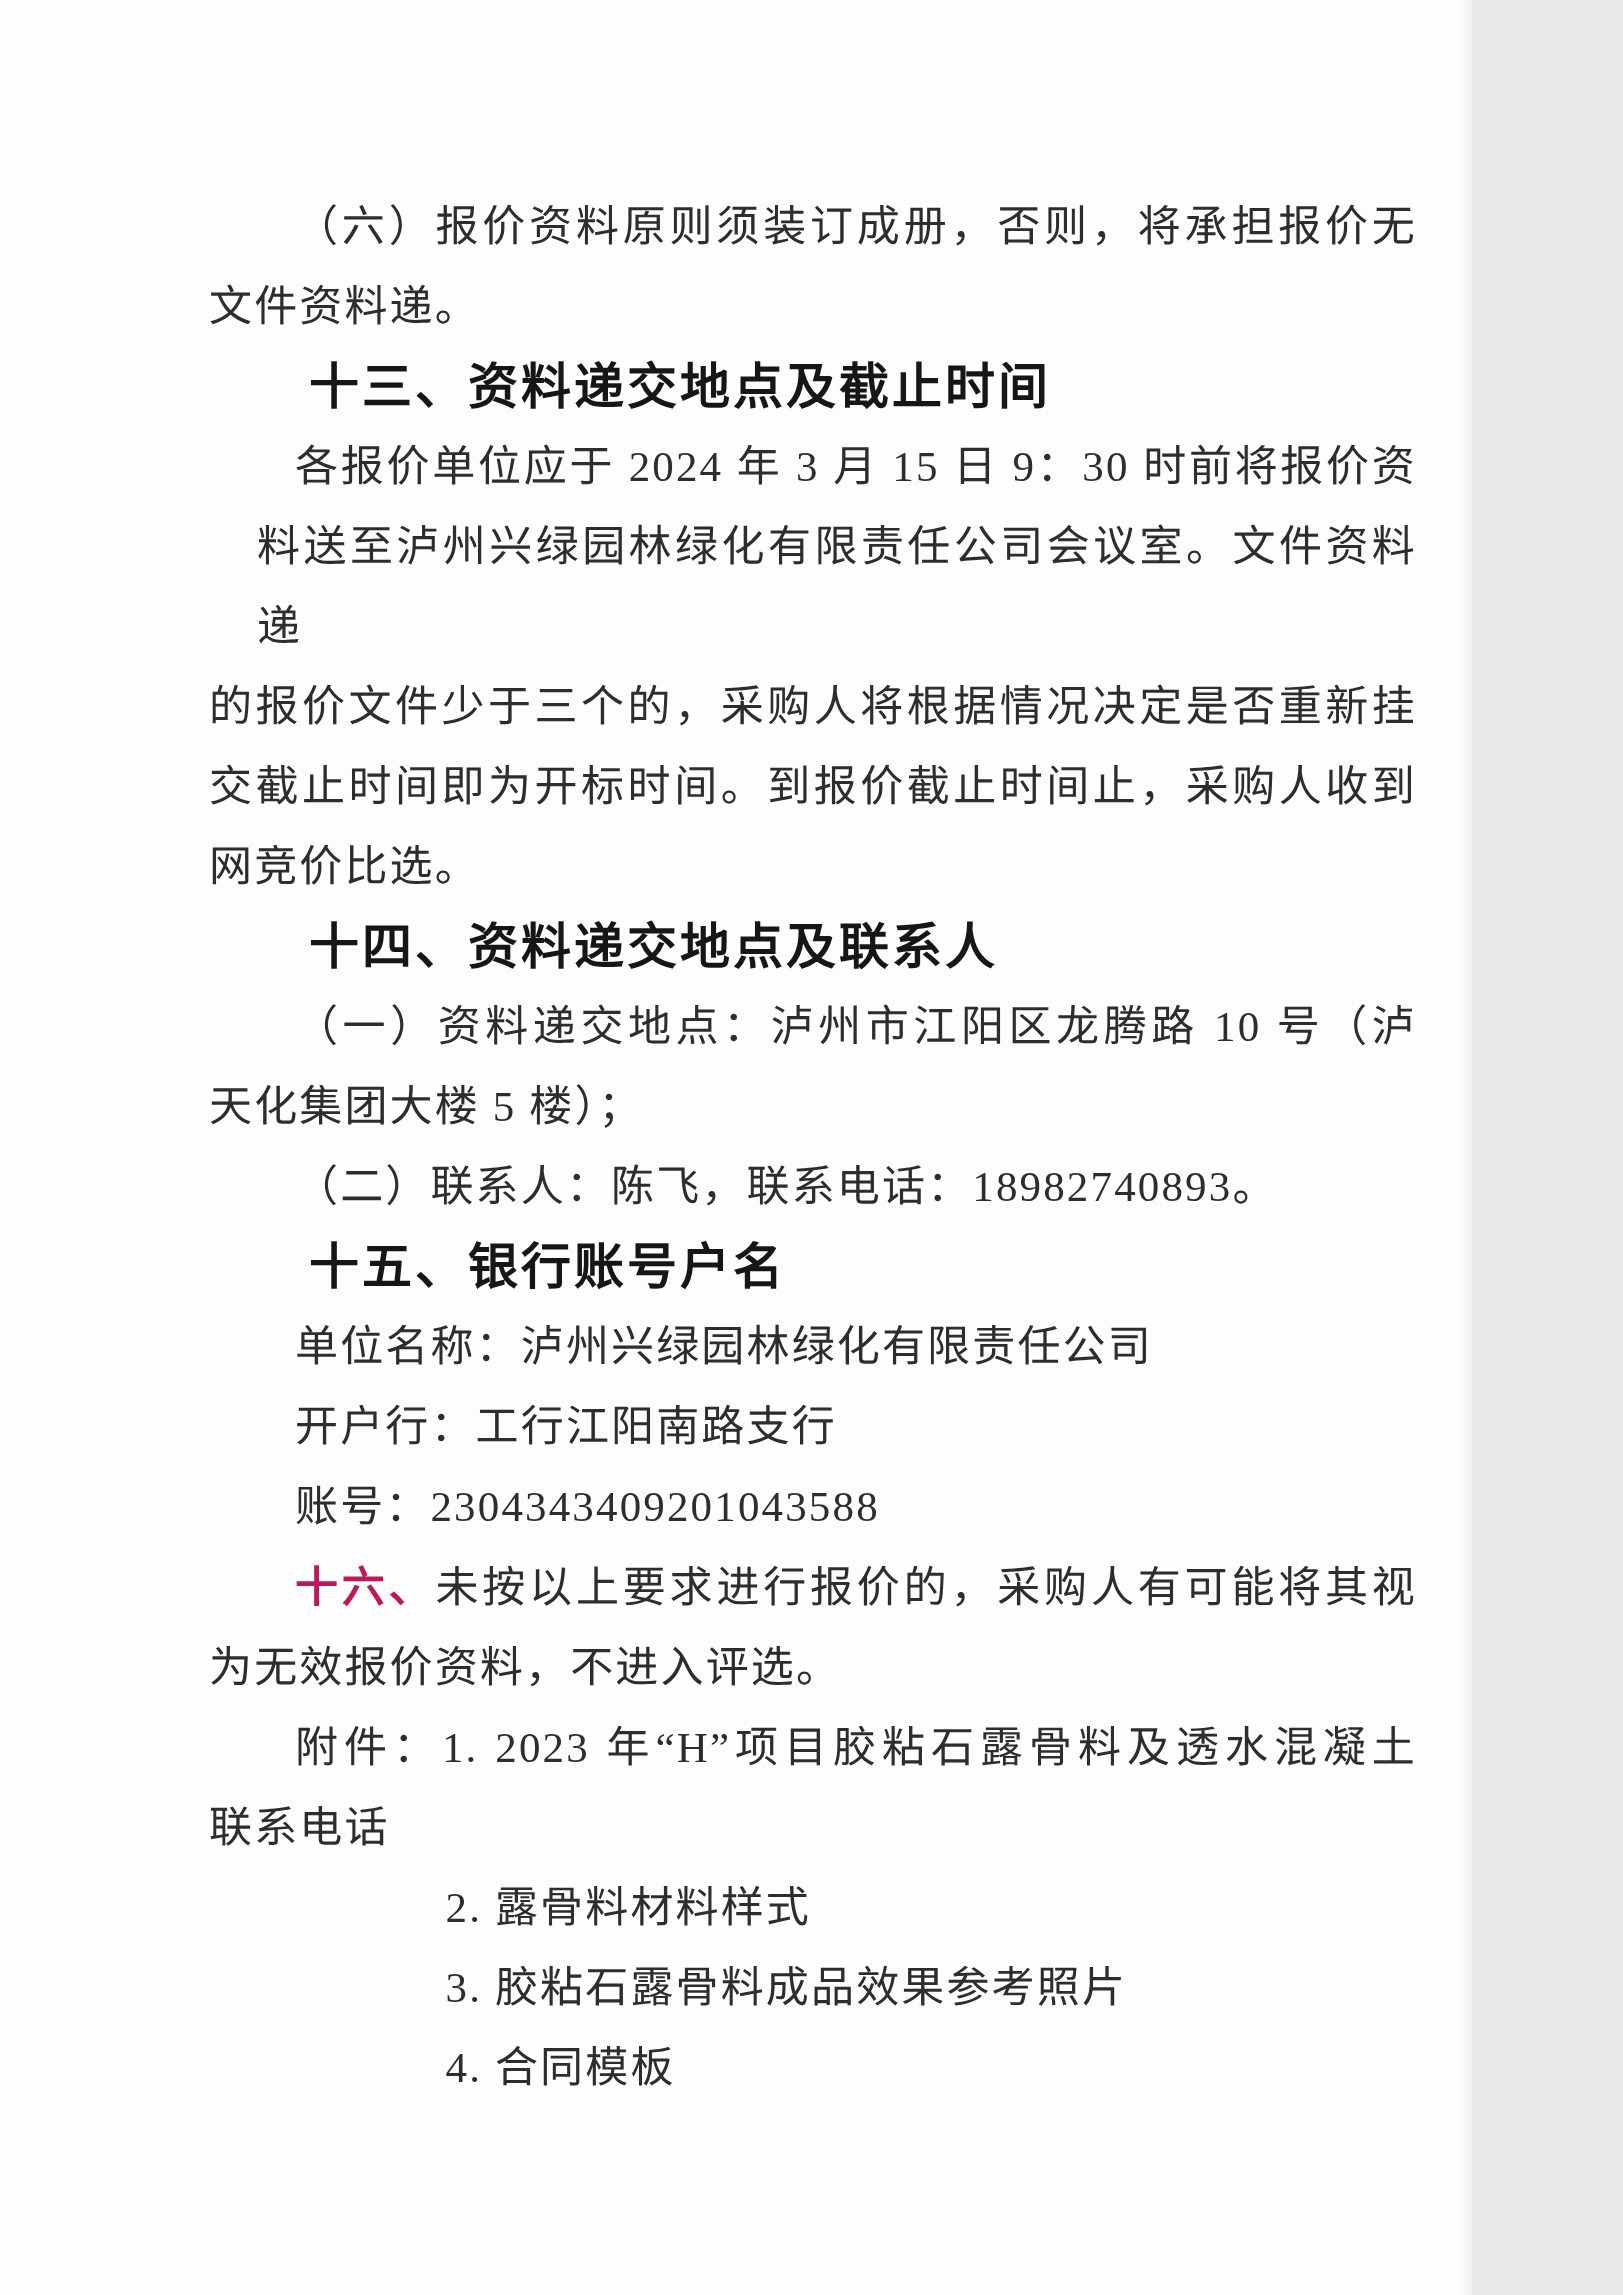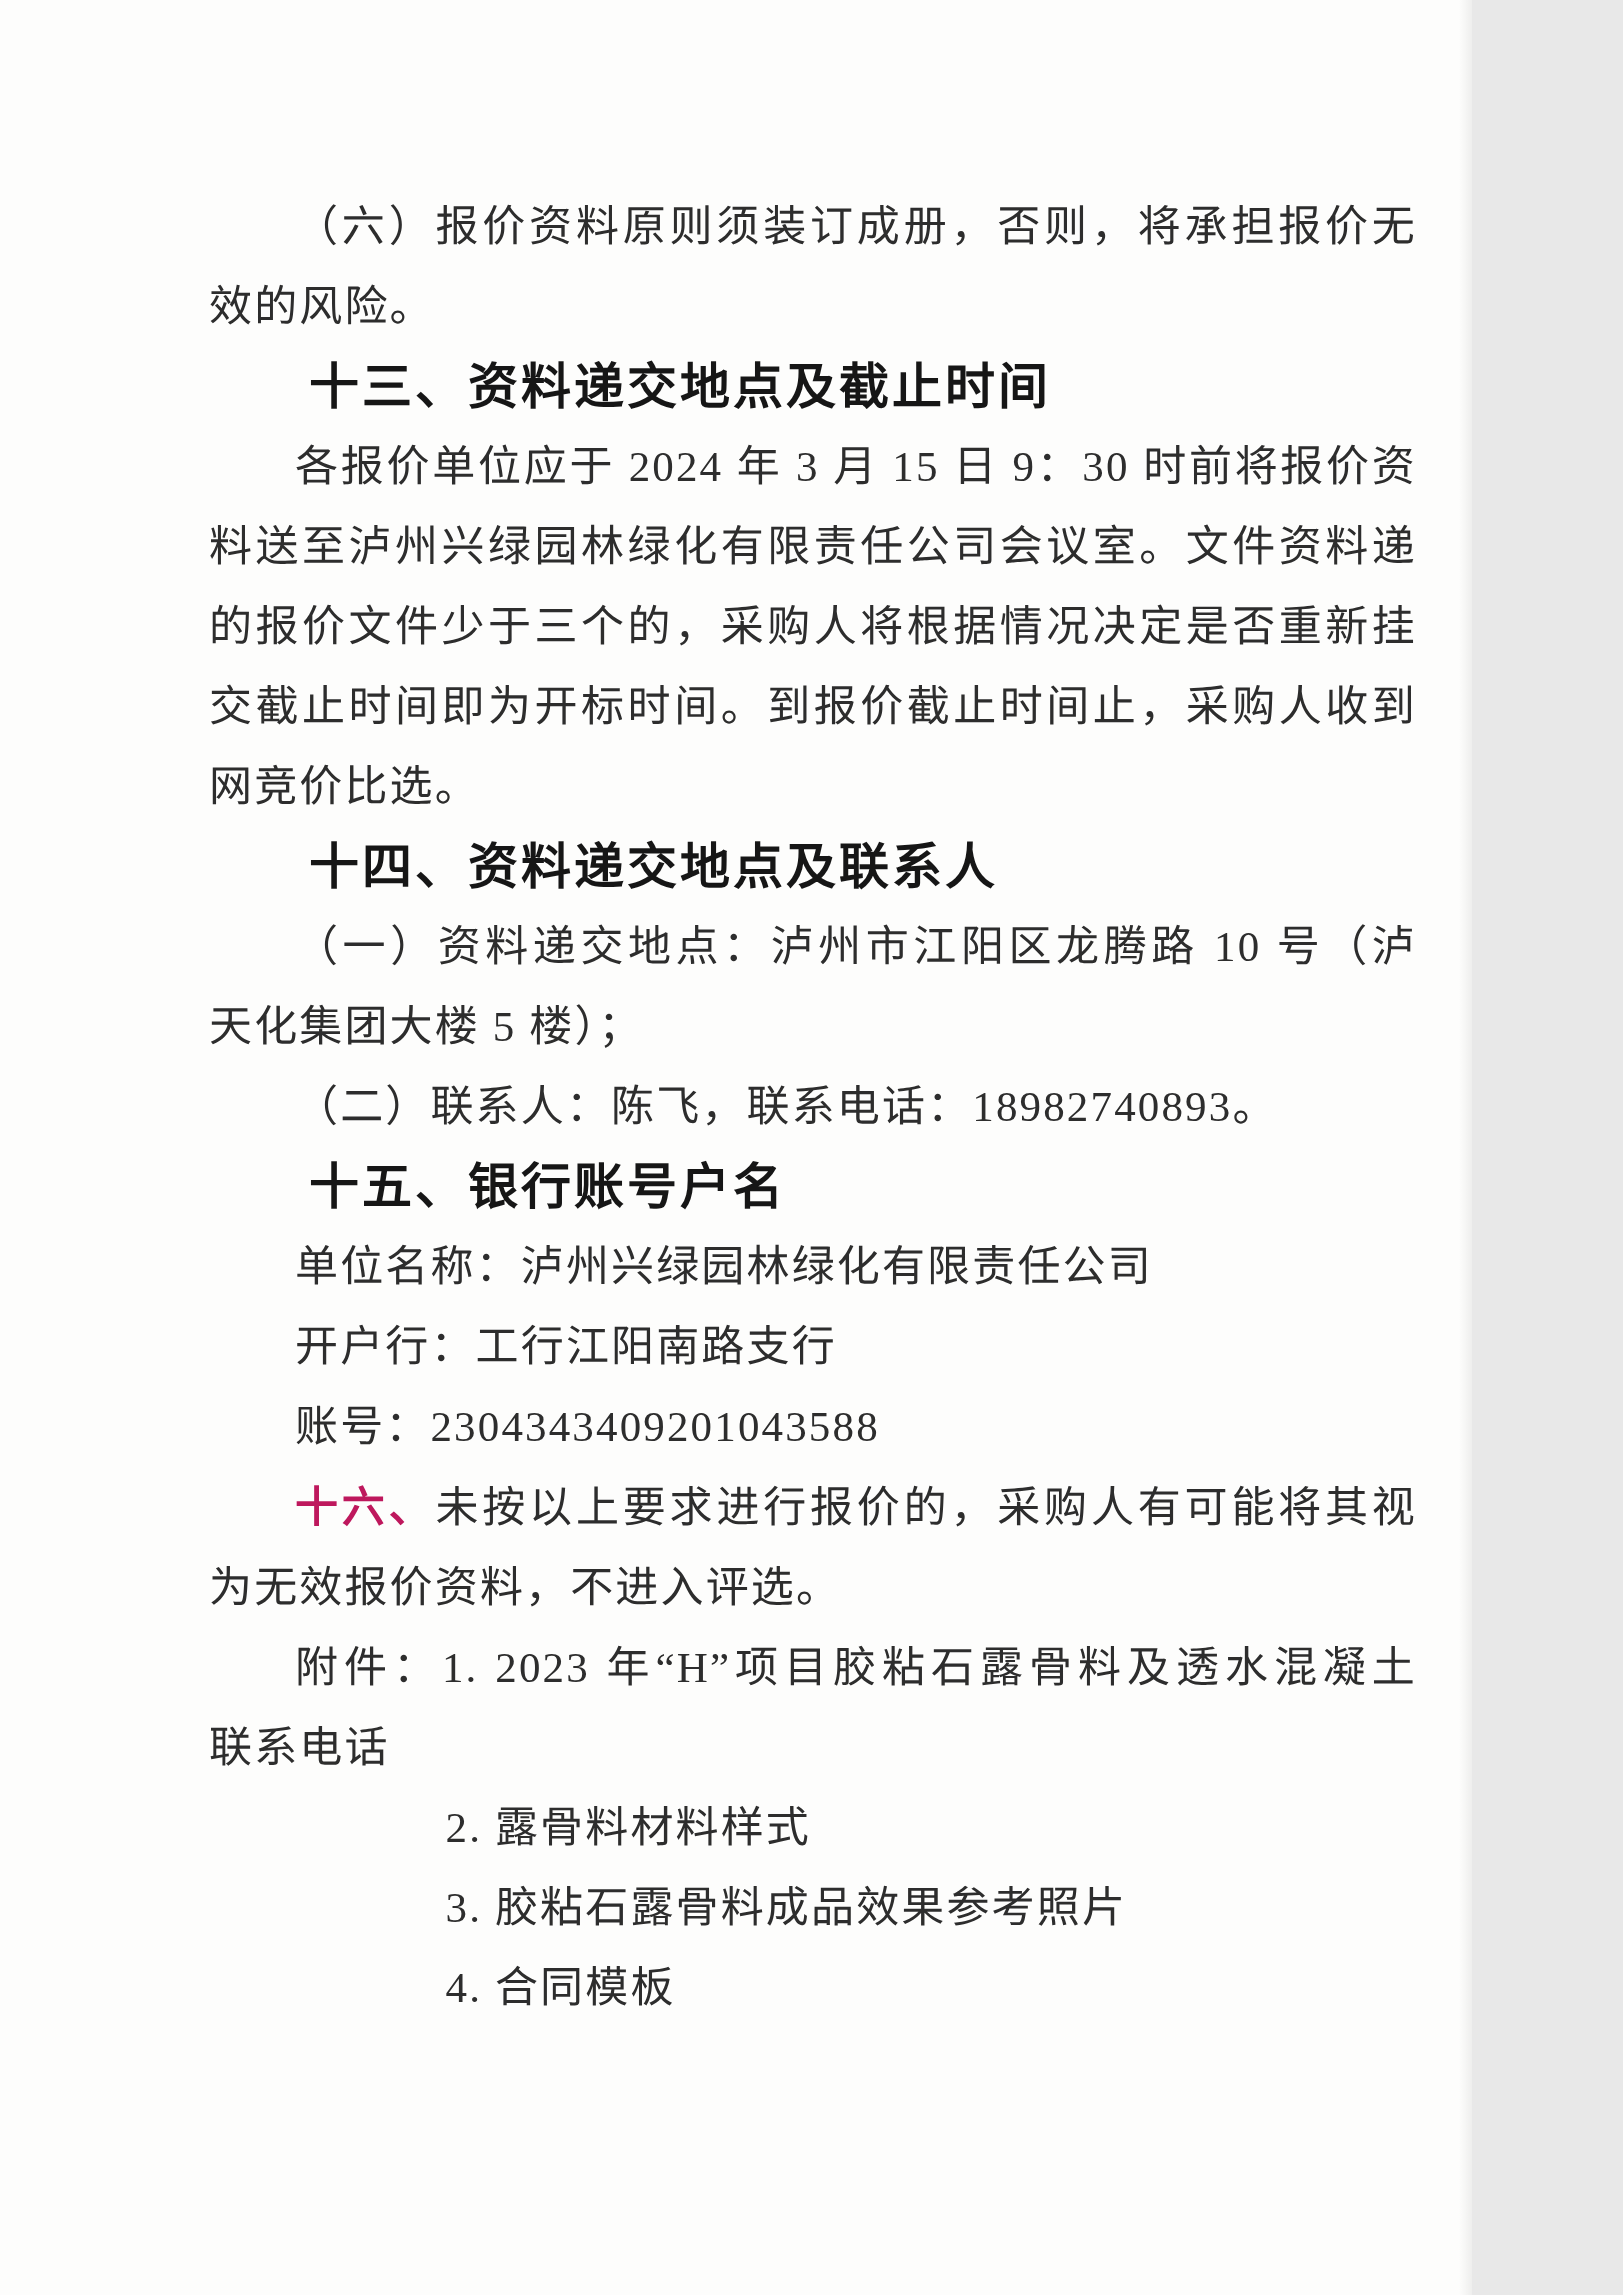--- a/index.html
+++ b/index.html
@@ -56,24 +56,24 @@
     font-weight: 700;
     color: #be185d;
   }
 </style>
 </head>
 <body>
 
 <div class="page">
   <div class="doc" id="doc">
       <div class="line body fill" style="text-indent: 2em;">（六）报价资料原则须装订成册，否则，将承担报价无</div>
-      <div class="line body" style="text-indent: 0em;">效的风险。</div>
+      <div class="line body" style="text-indent: 0em;">文件资料递。</div>
       <div class="line heading" style="text-indent: 2em;">十三、资料递交地点及截止时间</div>
       <div class="line body fill" style="text-indent: 2em;">各报价单位应于 2024 年 3 月 15 日 9：30 时前将报价资</div>
-      <div class="line body fill" style="text-indent: 0em;">料送至泸州兴绿园林绿化有限责任公司会议室。文件资料递</div>
+      <div class="line body fill" style="text-indent: 0em; margin-left: 48px;">料送至泸州兴绿园林绿化有限责任公司会议室。文件资料递</div>
       <div class="line body fill" style="text-indent: 0em;">的报价文件少于三个的，采购人将根据情况决定是否重新挂</div>
       <div class="line body fill" style="text-indent: 0em;">交截止时间即为开标时间。到报价截止时间止，采购人收到</div>
       <div class="line body" style="text-indent: 0em;">网竞价比选。</div>
       <div class="line heading" style="text-indent: 2em;">十四、资料递交地点及联系人</div>
       <div class="line body fill" style="text-indent: 2em;">（一）资料递交地点：泸州市江阳区龙腾路 10 号（泸</div>
       <div class="line body" style="text-indent: 0em;">天化集团大楼 5 楼）；</div>
       <div class="line body" style="text-indent: 2em;">（二）联系人：陈飞，联系电话：18982740893。</div>
       <div class="line heading" style="text-indent: 2em;">十五、银行账号户名</div>
       <div class="line body" style="text-indent: 2em;">单位名称：泸州兴绿园林绿化有限责任公司</div>
       <div class="line body" style="text-indent: 2em;">开户行：工行江阳南路支行</div>

